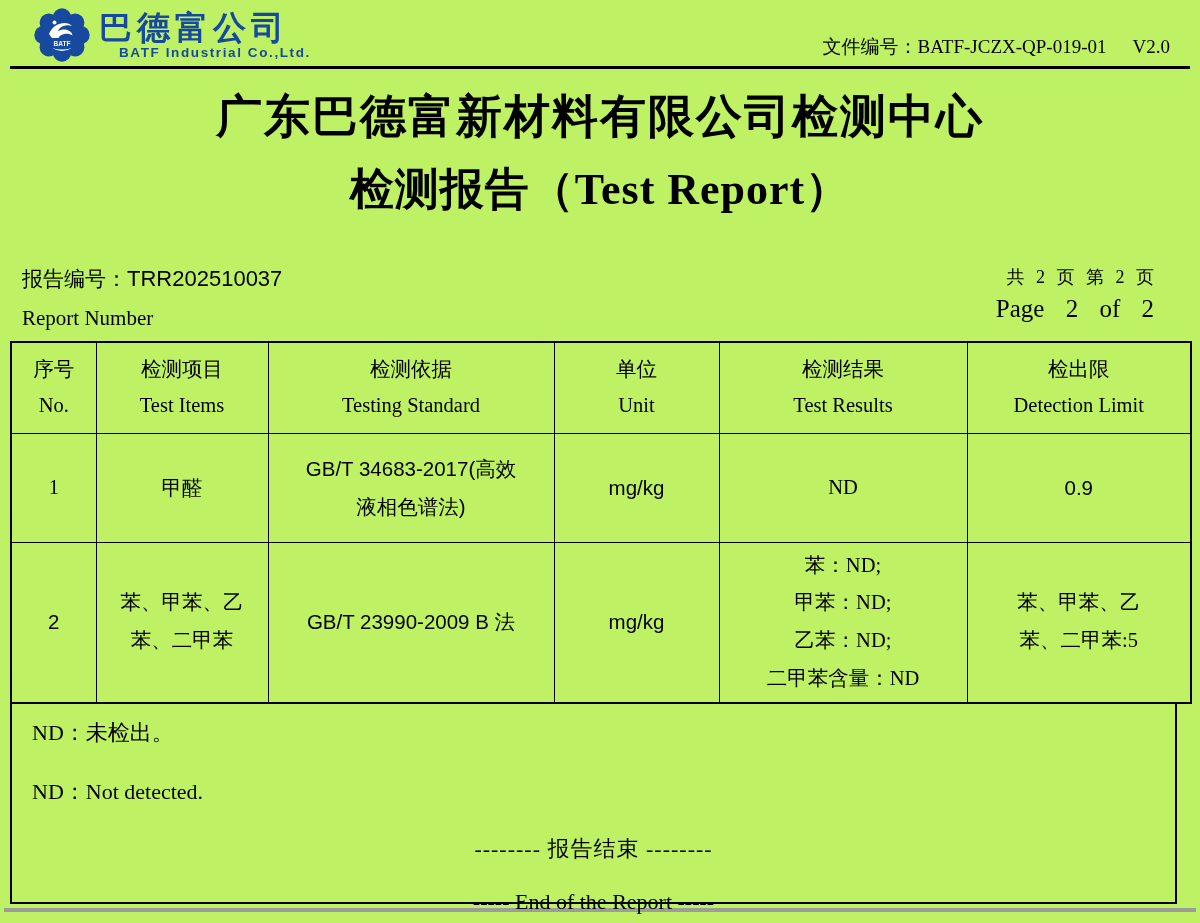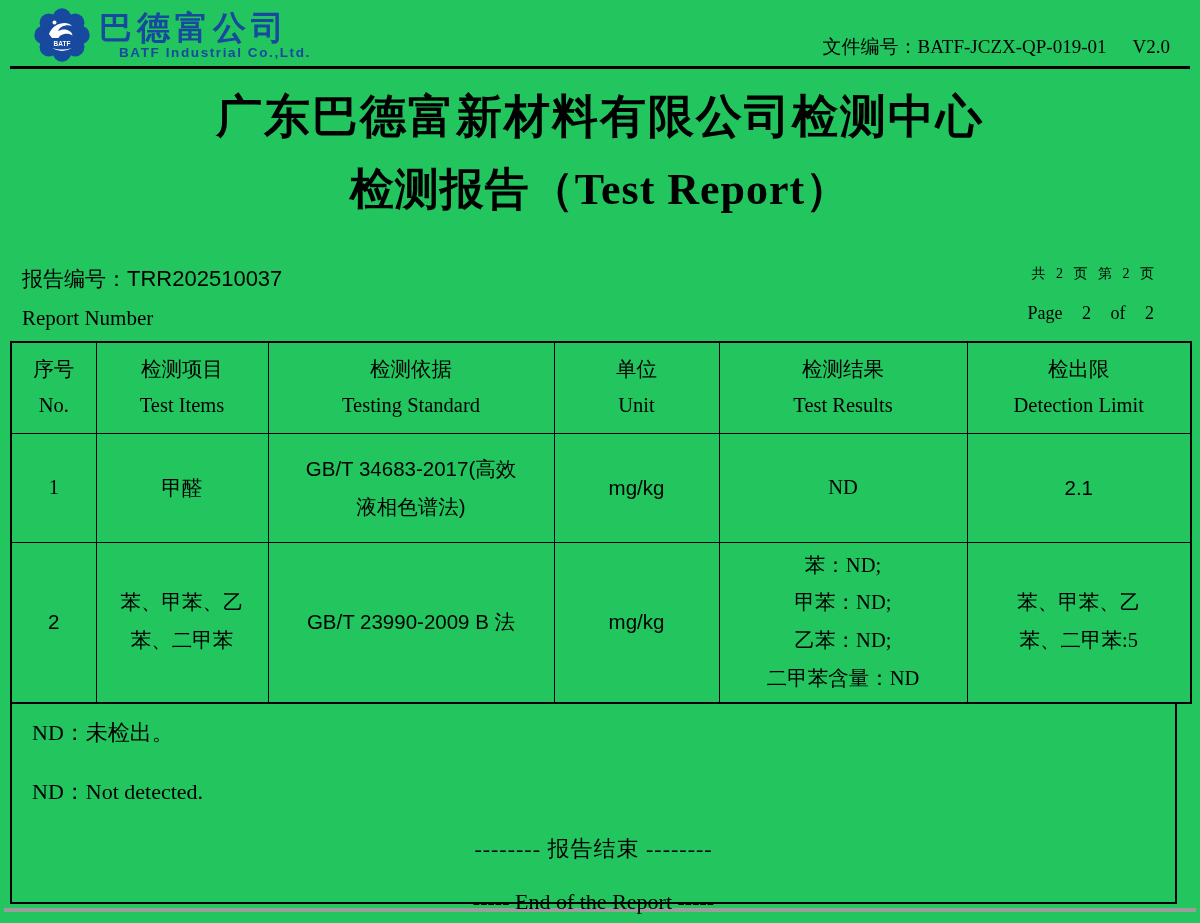--- a/index.html
+++ b/index.html
@@ -1,21 +1,21 @@
 <!DOCTYPE html>
 <html><head>
 <meta charset="utf-8">
 <style>
   * { margin:0; padding:0; box-sizing:border-box; }
   html,body { background:#fff; }
   .page {
     position:relative;
     width:1200px; height:923px;
     margin:0 auto;
-    background:#22c55e;
+    background:#bef264;
     font-family:"Liberation Serif", serif;
     color:#000;
     overflow:hidden;
   }
   .sans { font-family:"Liberation Sans", sans-serif; }
 
   
   .top {
     display:flex; justify-content:space-between; align-items:flex-end;
     padding:5px 30px 4px 34px; height:66px;
@@ -43,22 +43,22 @@
 
   
   .meta {
     display:flex; justify-content:space-between;
     margin-top:46px; padding:0 46px 0 22px;
   }
   .meta-left .cn { font-size:21px; }
   .meta-left .cn .num { font-family:"Liberation Sans", sans-serif; font-size:22px; }
   .meta-left .en { font-size:21px; margin-top:13px; }
   .meta-right { text-align:right; }
-  .meta-right .cn { font-size:14px; word-spacing:7px; }
-  .meta-right .en { font-size:18px; margin-top:20px; word-spacing:15px;text-align:center; }
+  .meta-right .cn { font-size:18px; word-spacing:7px; }
+  .meta-right .en { font-size:25px; margin-top:6px; word-spacing:15px;text-align:center; }
 
   
   table.report {
     border-collapse:collapse; table-layout:fixed;
     width:1180px; margin:10px 0 0 10px;
     border:2px solid #000;
   }
   table.report th, table.report td {
     border:1px solid #000; text-align:center; vertical-align:middle;
     font-weight:normal; font-size:20.5px; padding:4px 6px;
@@ -172,21 +172,21 @@
     </tr>
     <tr class="r1">
       <td>1</td>
       <td>甲醛</td>
       <td class="sans">
         <span class="res-line">GB/T 34683-2017(高效</span>
         <span class="res-line">液相色谱法)</span>
       </td>
       <td class="sans">mg/kg</td>
       <td>ND</td>
-      <td class="sans">2.1</td>
+      <td class="sans">0.9</td>
     </tr>
     <tr class="r2">
       <td class="sans">2</td>
       <td>
         <span class="res-line">苯、甲苯、乙</span>
         <span class="res-line">苯、二甲苯</span>
       </td>
       <td class="sans">GB/T 23990-2009 B 法</td>
       <td class="sans">mg/kg</td>
       <td>

